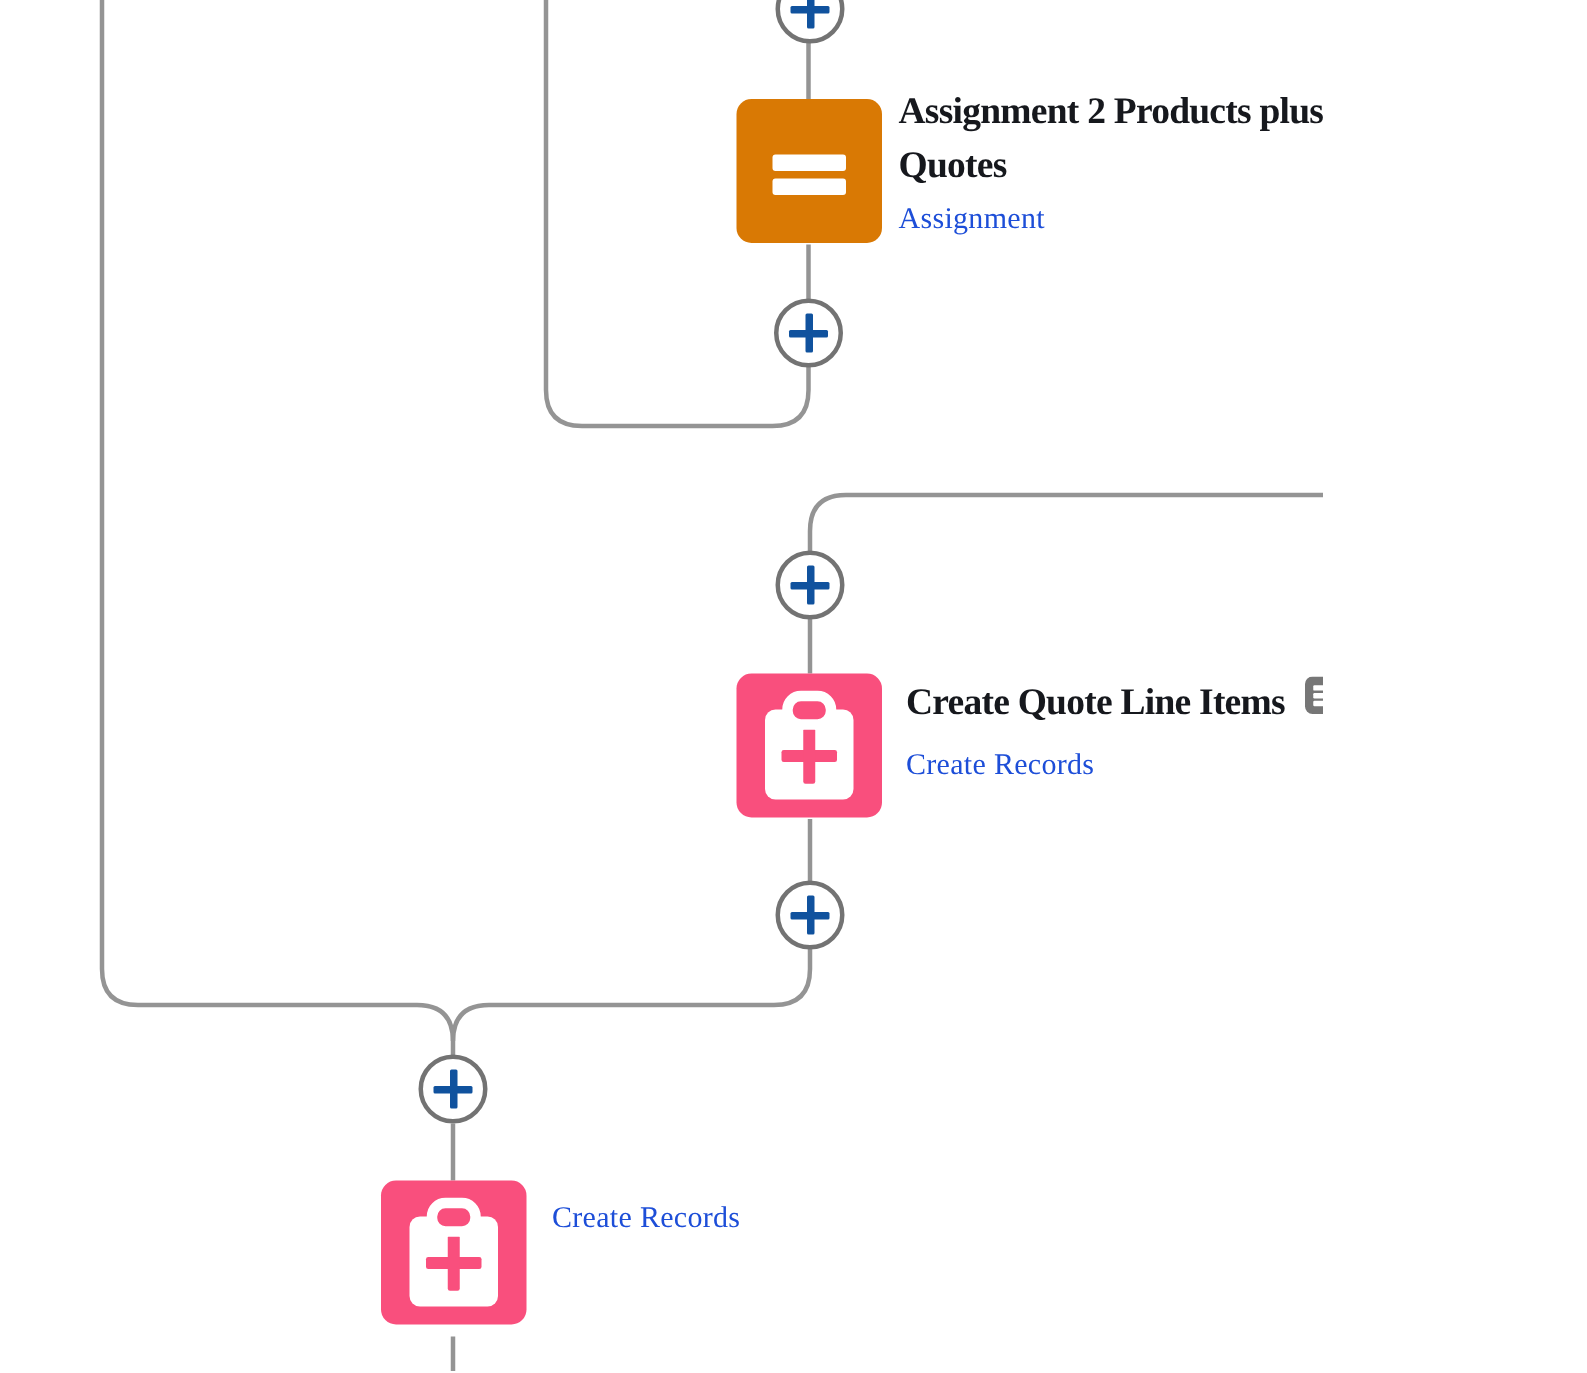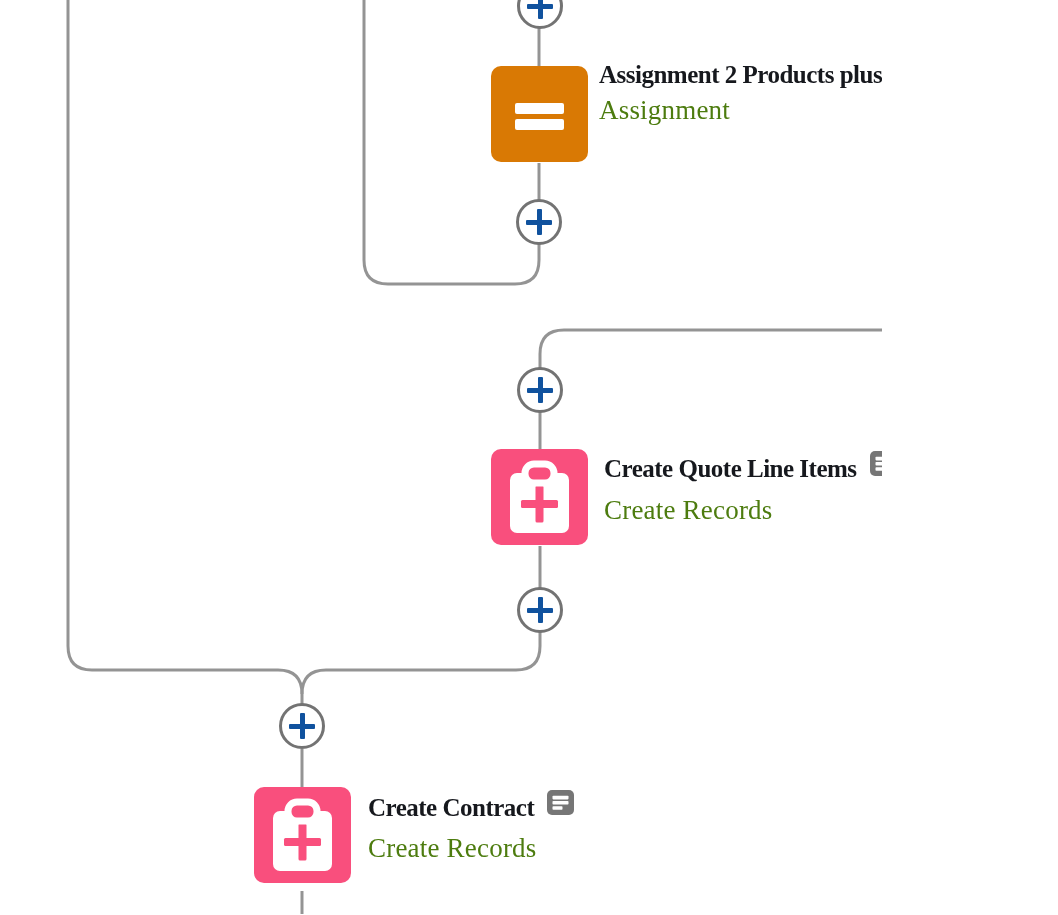--- a/index.html
+++ b/index.html
@@ -28,21 +28,21 @@
   .plus-btn::after{width:5px;height:26px;left:17.5px;top:7px;}
 
   
   .label{position:absolute;color:#16181D;}
   .node-title{
     font-size:25px;font-weight:bold;letter-spacing:-0.5px;line-height:36px;
     color:#16181D;white-space:nowrap;
   }
   .title-row{display:flex;align-items:flex-start;gap:13px;}
   .node-sub{
-    font-size:27px;font-weight:400;color:#4d7c0f;letter-spacing:0.2px;
+    font-size:20px;font-weight:400;color:#1d4ed8;letter-spacing:0.2px;
     line-height:34px;white-space:nowrap;
   }
   .assignment-label .node-title{white-space:normal;}
   .assignment-label .t-line{display:block;}
   .desc-icon{display:inline-block;flex:0 0 auto;}
   .desc-icon.abs{position:absolute;}
 </style>
 </head>
 <body>
 
@@ -79,20 +79,21 @@
 
   <div class="node assignment" style="left:491px;top:66px;">
     <svg width="97" height="96" viewBox="0 0 97 96">
       <rect x="24" y="37" width="49" height="11" rx="2" fill="#fff"></rect>
       <rect x="24" y="53" width="49" height="11" rx="2" fill="#fff"></rect>
     </svg>
   </div>
   <div class="label assignment-label" style="left:599px;top:57px;width:360px;">
     <div class="node-title">
       <span class="t-line">Assignment 2 Products plus</span>
+      <span class="t-line">Quotes</span>
     </div>
     <div class="node-sub">Assignment</div>
   </div>
   <svg class="desc-icon abs" style="left:984px;top:80px;" width="27" height="25" viewBox="0 0 27 25">
     <rect x="0" y="0" width="27" height="25" rx="5" fill="#767676"></rect>
     <rect x="5.5" y="5.8" width="16" height="3.6" rx="0.8" fill="#fff"></rect>
     <rect x="5.5" y="11" width="16" height="3.6" rx="0.8" fill="#fff"></rect>
     <rect x="5.5" y="16.2" width="10" height="3.6" rx="0.8" fill="#fff"></rect>
   </svg>
 
@@ -119,25 +120,16 @@
 
   <div class="node create-records" style="left:254px;top:787px;">
     <svg width="97" height="96" viewBox="0 0 97 96">
       <rect x="19" y="24" width="59" height="60" rx="7" fill="#fff"></rect>
       <rect x="30" y="51" width="37" height="8" rx="1.5" fill="#F94F7D"></rect>
       <rect x="44.5" y="36.5" width="8" height="37" rx="1.5" fill="#F94F7D"></rect>
       <rect x="34" y="15" width="29" height="19" rx="9" fill="#F94F7D" stroke="#fff" stroke-width="7"></rect>
     </svg>
   </div>
   <div class="label" style="left:368px;top:790px;">
-    <div class="title-row">
-      <span class="node-title">Create Contract</span>
-      <svg class="desc-icon" width="27" height="25" viewBox="0 0 27 25">
-        <rect x="0" y="0" width="27" height="25" rx="5" fill="#767676"></rect>
-        <rect x="5.5" y="5.8" width="16" height="3.6" rx="0.8" fill="#fff"></rect>
-        <rect x="5.5" y="11" width="16" height="3.6" rx="0.8" fill="#fff"></rect>
-        <rect x="5.5" y="16.2" width="10" height="3.6" rx="0.8" fill="#fff"></rect>
-      </svg>
-    </div>
     <div class="node-sub" style="margin-top:5px;">Create Records</div>
   </div>
 
 </div>
 
 </body></html>

